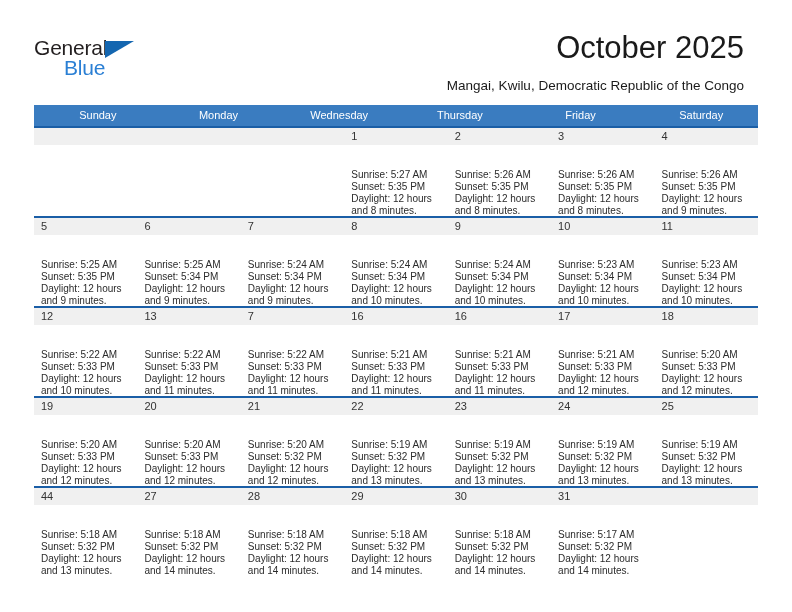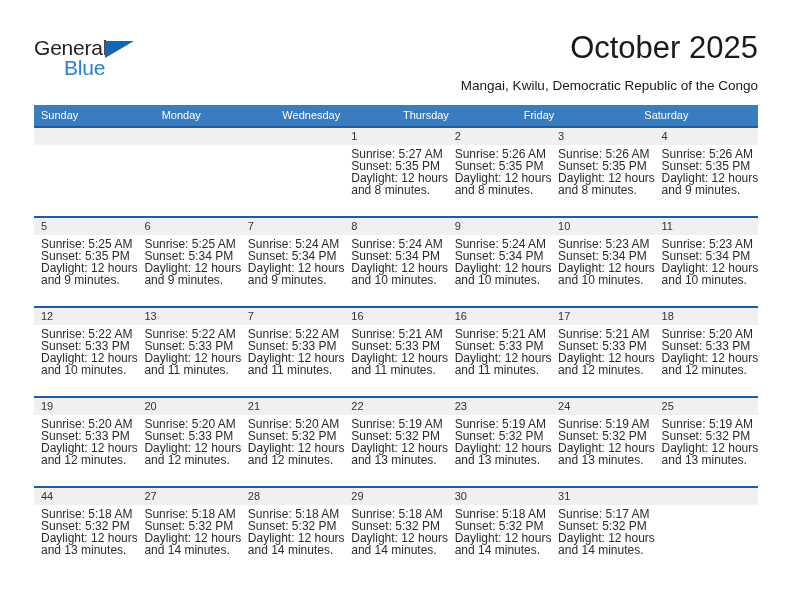--- a/index.html
+++ b/index.html
@@ -19,21 +19,21 @@
     width: 792px;
     height: 612px;
     box-sizing: border-box;
   }
 
   
   .header {
     position: absolute;
     left: 34px;
     top: 30px;
-    right: 34px;
+    right: 48px;
     height: 70px;
   }
   .logo {
     position: absolute;
     left: 0;
     top: 6px;
     width: 180px;
     height: 56px;
   }
   .logo-general {
@@ -97,20 +97,21 @@
   }
   .weekday {
     flex: 1 1 0;
     color: #ffffff;
     font-size: 11px;
     line-height: 21px;
     padding-left: 7px;
     box-sizing: border-box;
     overflow: hidden;
     white-space: nowrap;
+    text-align: center;
   }
   .week {
     display: flex;
     height: 90px;
     border-top: 2px solid #1a5ea6;
     box-sizing: border-box;
   }
   .week:first-of-type {
     border-top: none;
   }
@@ -124,23 +125,24 @@
     height: 17px;
     background: #f0f0f0;
     font-size: 11px;
     line-height: 17px;
     padding-left: 7px;
     color: #333333;
     box-sizing: border-box;
   }
   .cell-body {
     padding: 4px 6px 0 7px;
-    font-size: 12px;
+    font-size: 10px;
     line-height: 11.9px;
     color: #2b2b2b;
+    margin-top: 20px;
   }
   .cell-body div {
     white-space: nowrap;
   }
   .cell.empty .cell-daynum {
     background: #f0f0f0;
   }
 </style>
 </head>
 <body>

